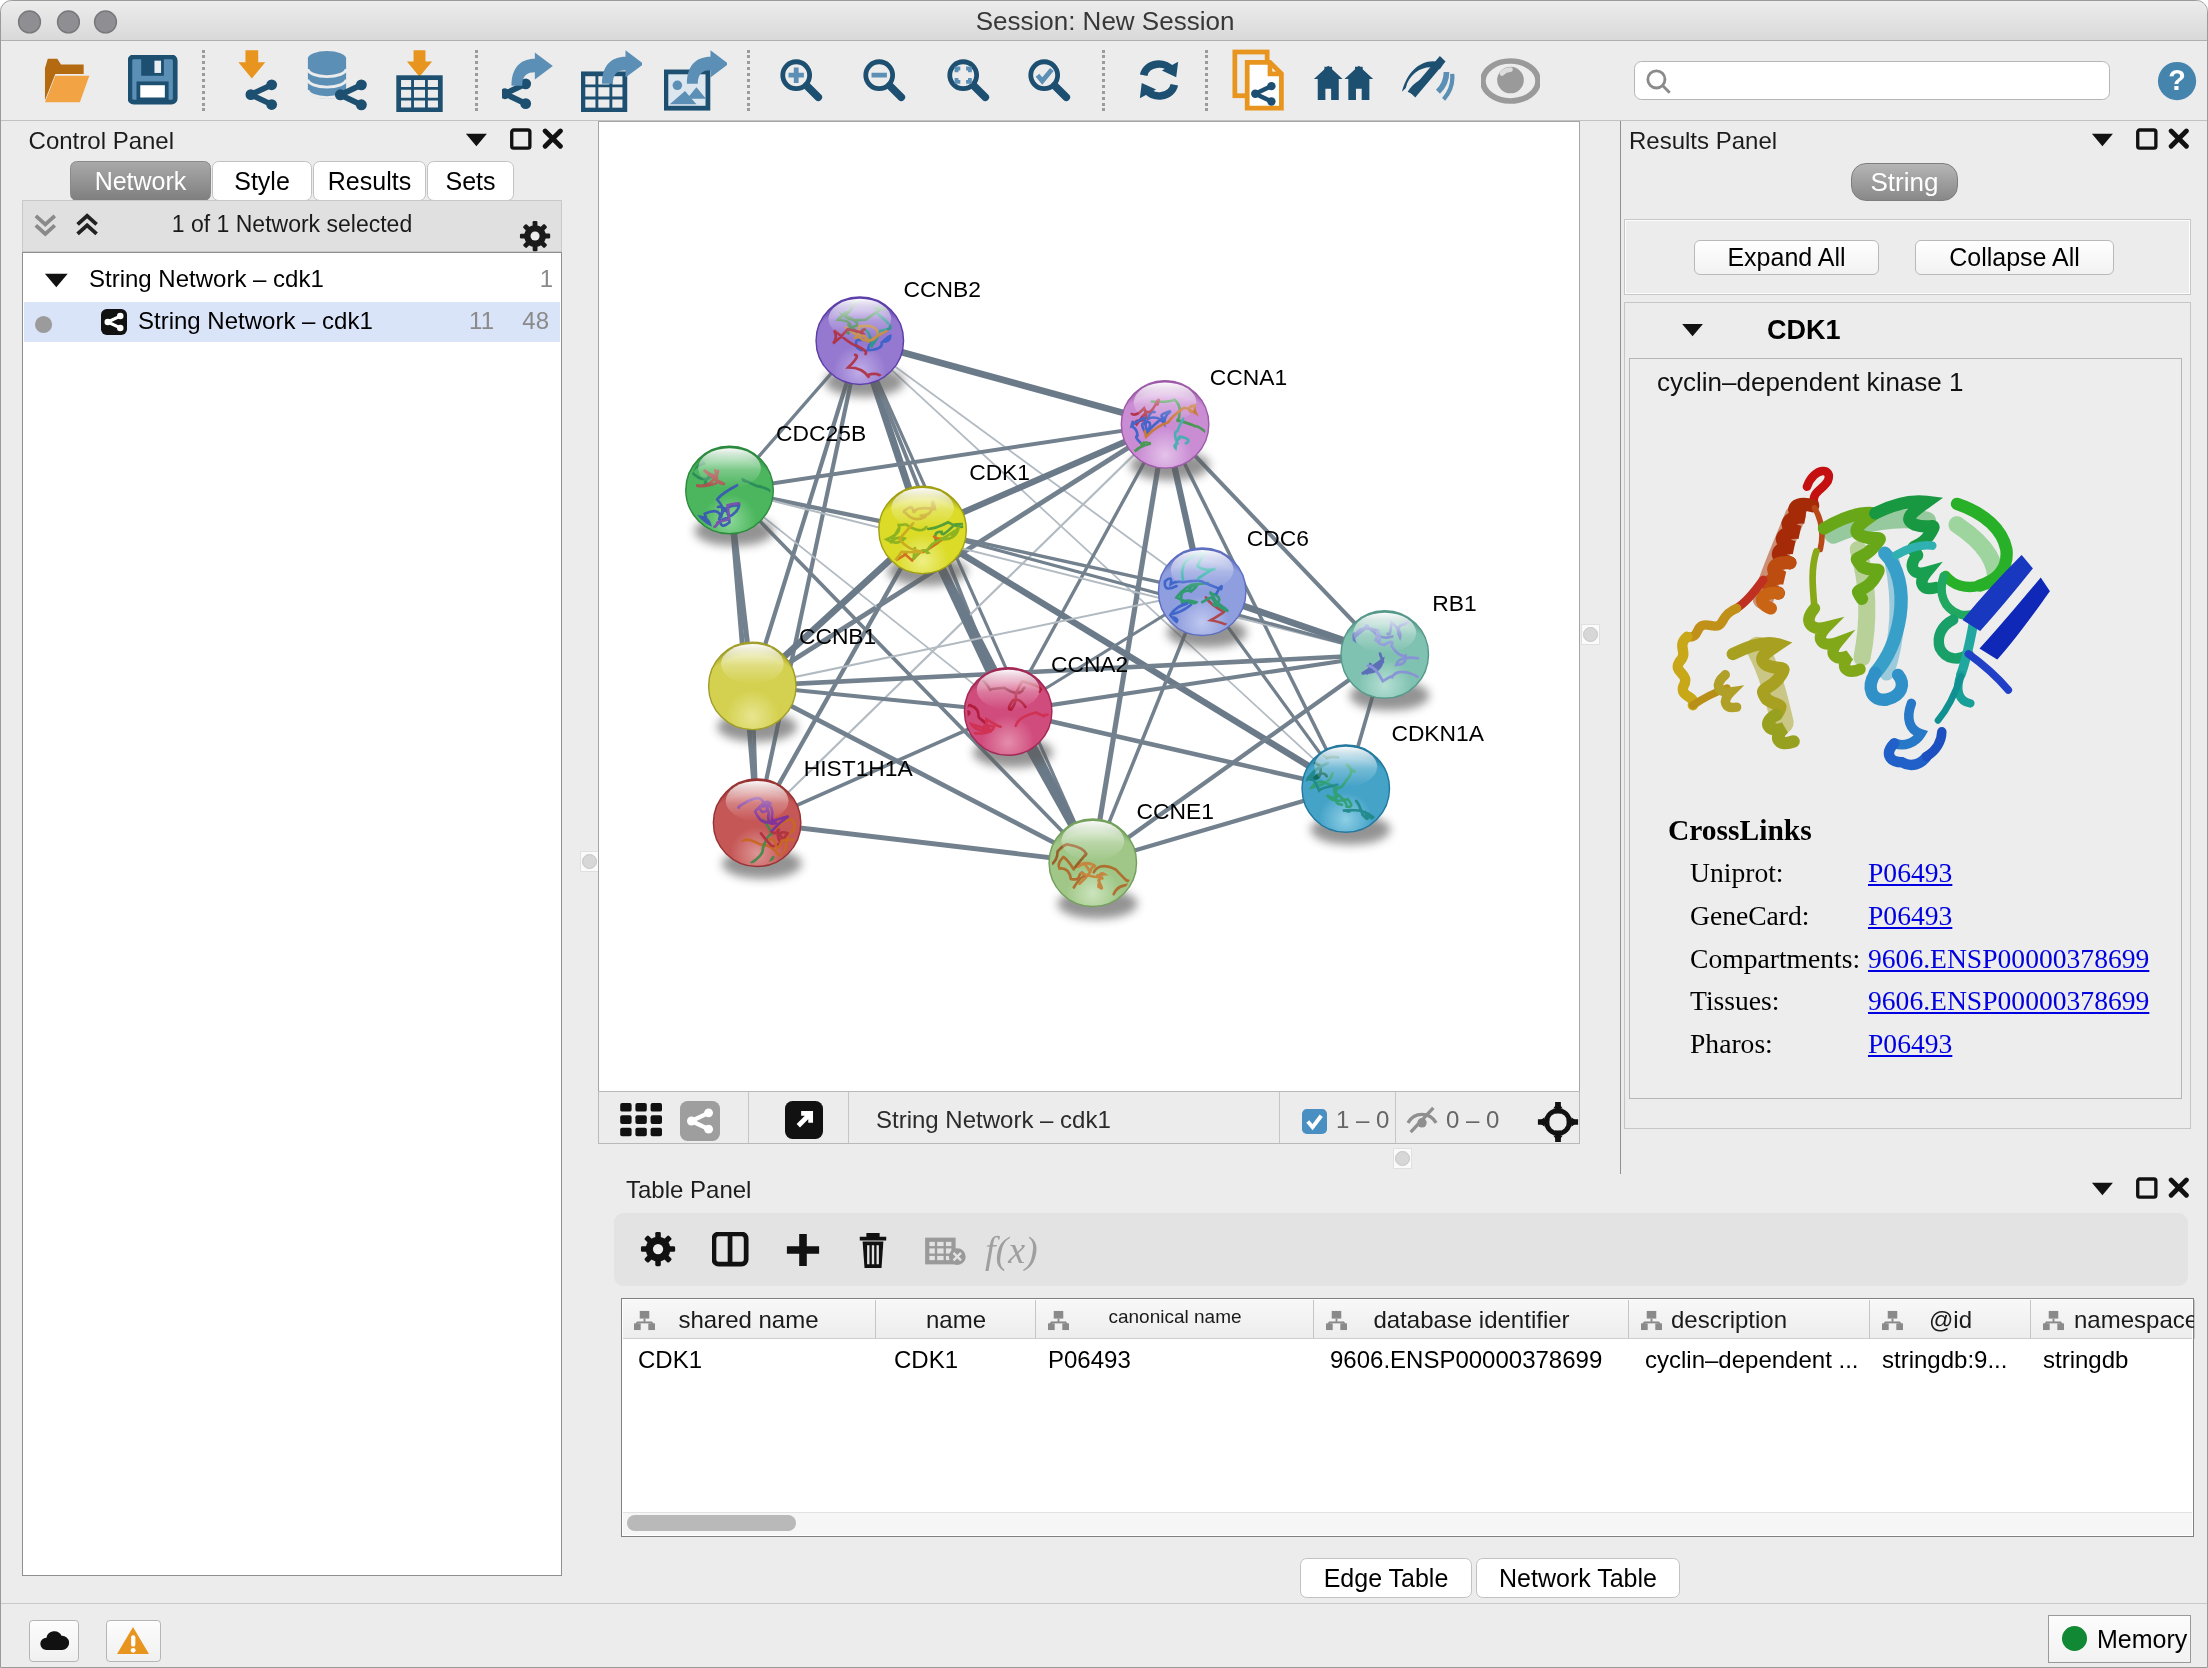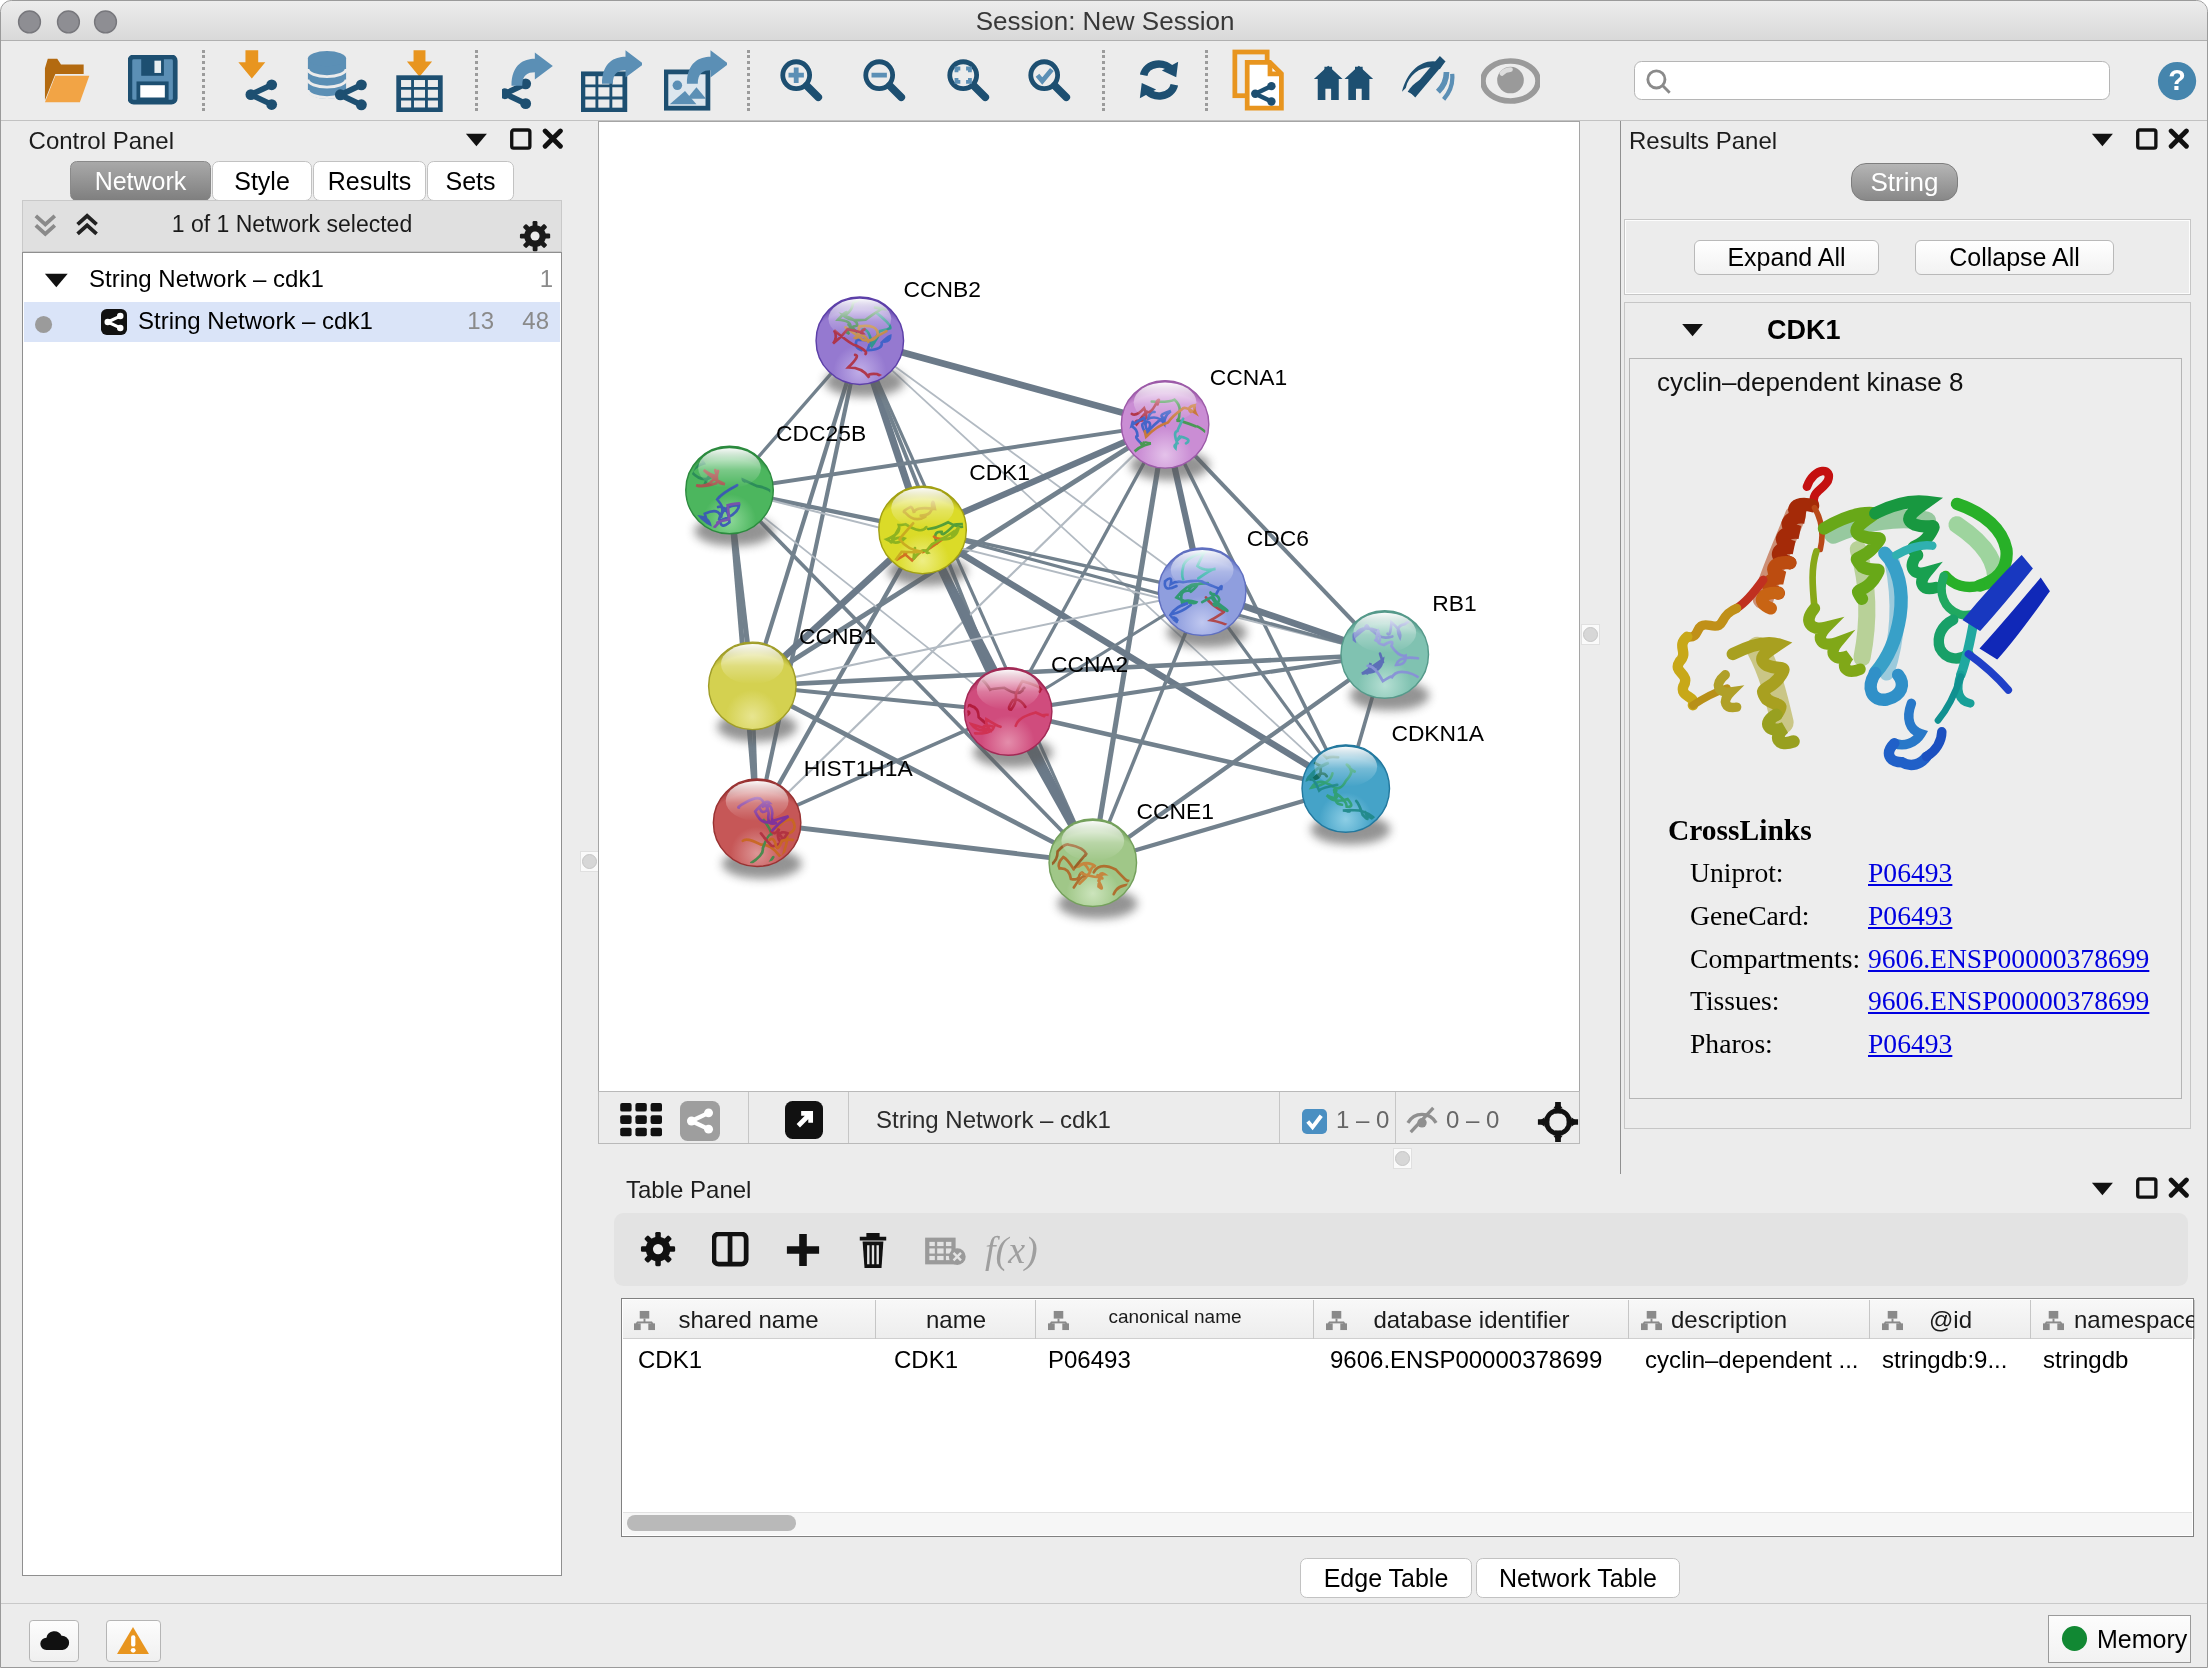--- a/index.html
+++ b/index.html
@@ -193,21 +193,21 @@
     </svg>
 <svg class="abs" style="left:100px;top:308px" width="26" height="26" viewBox="0 0 27 27">
       <rect x="0" y="0" width="27" height="27" rx="6" fill="#111"></rect>
       <line x1="20.0" y1="7.325" x2="7.0" y2="13.5" stroke="#fff" stroke-width="3.2"></line>
       <line x1="7.0" y1="13.5" x2="20.0" y2="19.675" stroke="#fff" stroke-width="3.2"></line>
       <circle cx="20.0" cy="7.325" r="3.38" fill="#fff"></circle>
       <circle cx="7.0" cy="13.5" r="3.38" fill="#fff"></circle>
       <circle cx="20.0" cy="19.675" r="3.38" fill="#fff"></circle>
     </svg>
 <div class="abs" style="left:137px;top:306px;font-size:24px;color:#000">String Network – cdk1</div>
-<div class="abs" style="left:447px;top:306px;width:46px;text-align:right;font-size:24px;color:#8a8a8a">13</div>
+<div class="abs" style="left:447px;top:306px;width:46px;text-align:right;font-size:24px;color:#8a8a8a">11</div>
 <div class="abs" style="left:502px;top:306px;width:46px;text-align:right;font-size:24px;color:#8a8a8a">48</div>
 <div class="abs" style="left:579px;top:850px;width:19px;height:21px;background:#fafafa;border:1px solid #e0e0e0"></div>
     <svg class="abs" style="left:581px;top:853px" width="15" height="15" viewBox="0 0 16 16">
       <circle cx="8" cy="8" r="7.5" fill="#d7d7d7" stroke="#c3c3c3"></circle>
     </svg>
 <div class="abs" style="left:1580px;top:623px;width:19px;height:21px;background:#fafafa;border:1px solid #e0e0e0"></div>
     <svg class="abs" style="left:1582px;top:626px" width="15" height="15" viewBox="0 0 16 16">
       <circle cx="8" cy="8" r="7.5" fill="#d7d7d7" stroke="#c3c3c3"></circle>
     </svg>
 <div class="abs" style="left:1392px;top:1147px;width:19px;height:21px;background:#fafafa;border:1px solid #e0e0e0"></div>
@@ -602,21 +602,21 @@
 <div class="abs" style="left:1850px;top:162px;width:107px;height:38px;background:linear-gradient(#b5b5b5,#888888);border:1px solid #7e7e7e;border-radius:15px;color:#fff;font-size:26px;text-align:center;line-height:36px">String</div>
 <div class="abs" style="left:1623px;top:218px;width:567px;height:76px;background:#ececec;border:1.9px solid #c6c6c6;box-shadow:inset 0 0 0 1px #fdfdfd"></div>
 <div class="btn" style="left:1693px;top:239px;width:185px;height:35px;line-height:33px">Expand All</div>
 <div class="btn" style="left:1914px;top:239px;width:199px;height:35px;line-height:33px">Collapse All</div>
 <div class="abs" style="left:1623px;top:301px;width:567px;height:827px;background:#ececec;border:1.9px solid #c6c6c6"></div>
 <svg class="abs" style="left:1680px;top:321px" width="25" height="17" viewBox="0 0 26 18">
       <path d="M1 2 L23 2 L12 15 Z" fill="#111"></path>
     </svg>
 <div class="abs" style="left:1766px;top:314px;font-size:27px;font-weight:bold;color:#000">CDK1</div>
 <div class="abs" style="left:1628px;top:357px;width:553px;height:741px;background:#ededed;border:1px solid #b5b5b5"></div>
-<div class="abs" style="left:1656px;top:366px;font-size:26px;color:#111">cyclin–dependent kinase 8</div>
+<div class="abs" style="left:1656px;top:366px;font-size:26px;color:#111">cyclin–dependent kinase 1</div>
 <svg class="abs" style="left:1671px;top:457px" width="380" height="314" viewBox="0 0 400 330">
 <g fill="none" stroke-linecap="round">
 <path d="M 130 60 C 118 90 104 120 96 148" stroke="#b04010" stroke-width="22" opacity="0.55"></path>
 <path d="M 90 200 C 104 226 110 252 116 278" stroke="#a8a020" stroke-width="24" opacity="0.5"></path>
 <path d="M 170 80 C 200 66 240 60 268 66" stroke="#2f9e40" stroke-width="20" opacity="0.45"></path>
 <path d="M 196 96 C 206 130 208 170 200 210" stroke="#68a818" stroke-width="18" opacity="0.4"></path>
 <path d="M 232 110 C 240 150 238 190 226 226" stroke="#38a0c8" stroke-width="16" opacity="0.45"></path>
 <path d="M 300 70 C 330 90 344 112 340 134" stroke="#28b028" stroke-width="18" opacity="0.4"></path>
 <path d="M 142 30 C 150 8 170 10 164 24 C 158 34 146 36 150 48" stroke="#c41010" stroke-width="9"></path>
 <path d="M 148 50 C 128 44 122 58 140 62 C 122 60 114 72 134 78 C 116 76 108 88 128 94 C 112 92 104 104 124 110" stroke="#a42a08" stroke-width="14"></path>

